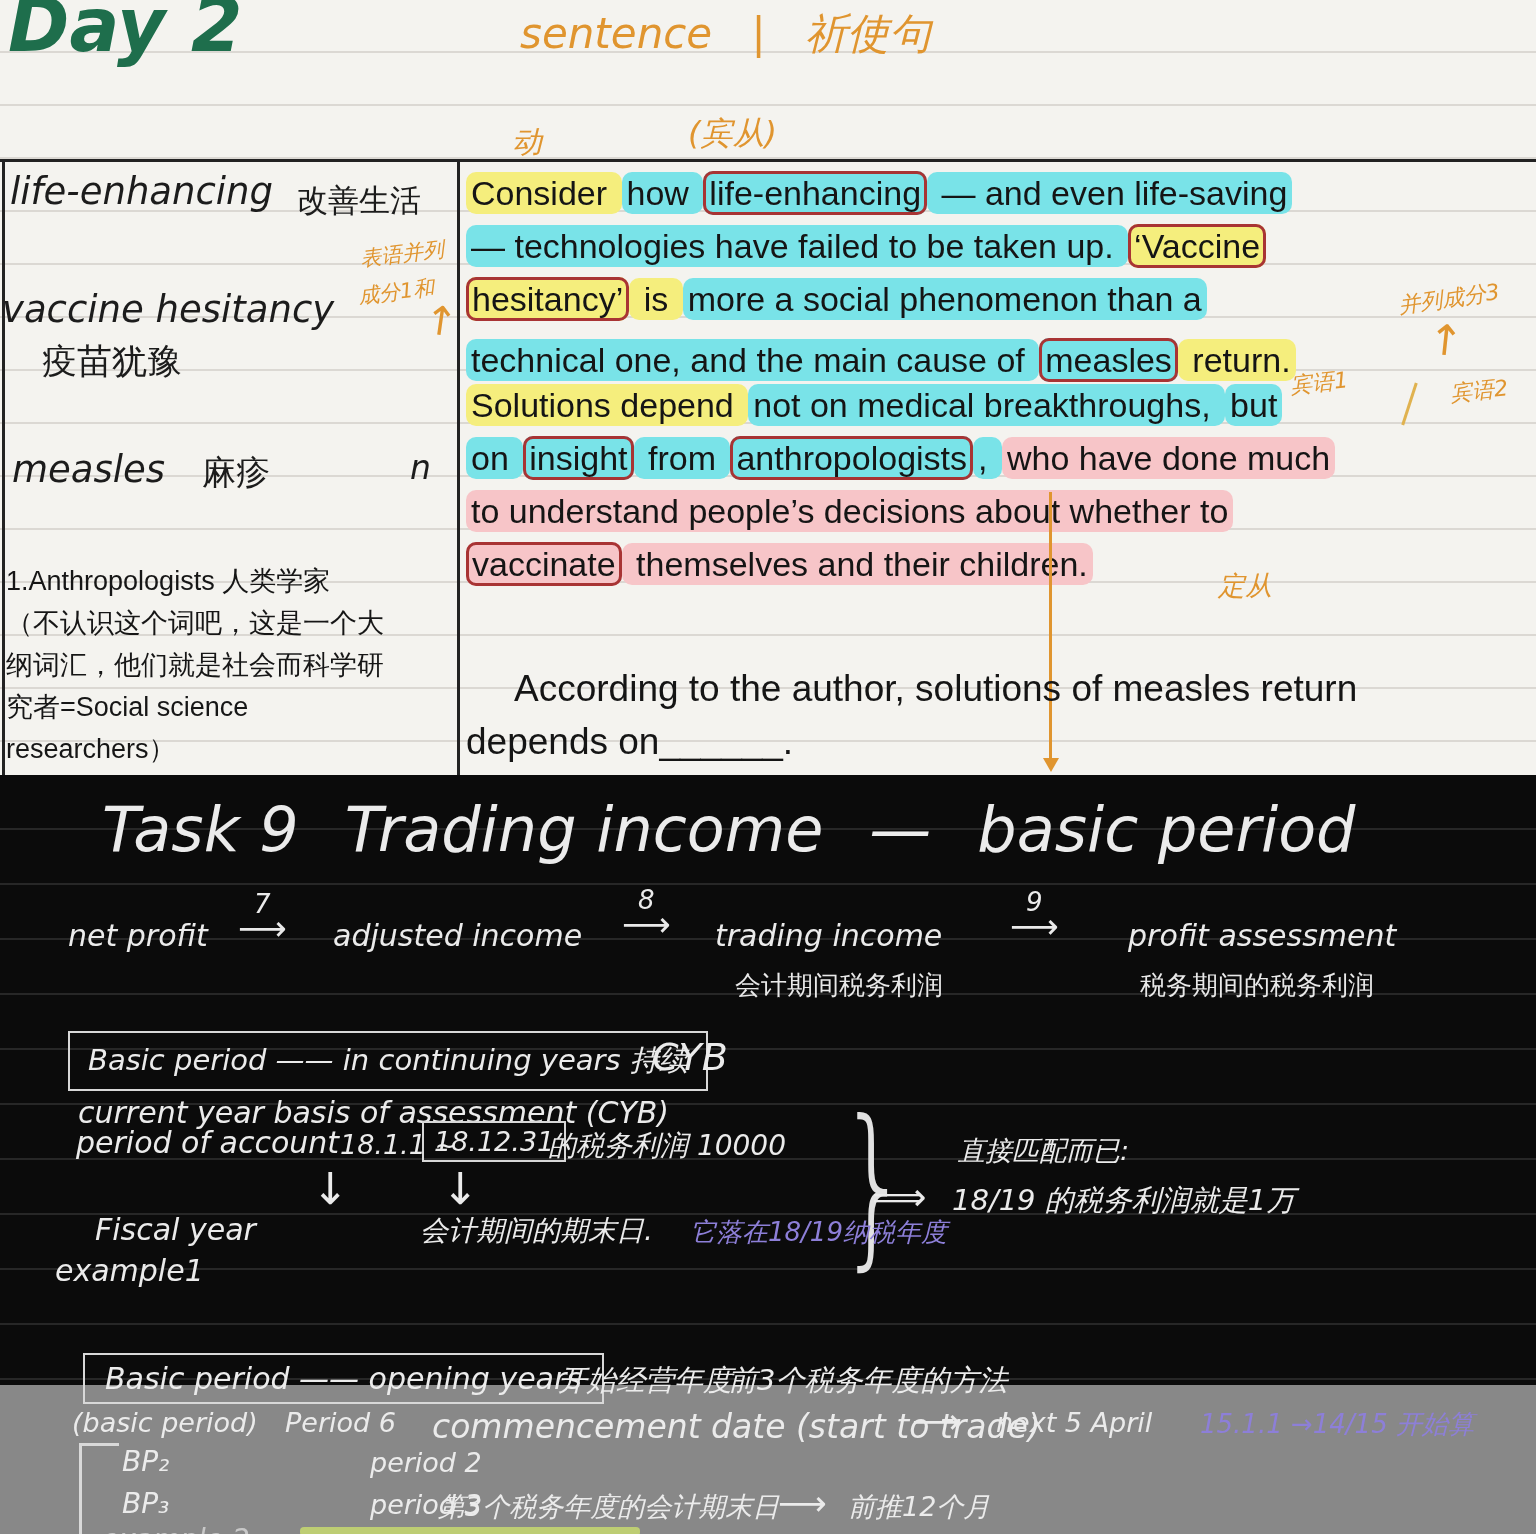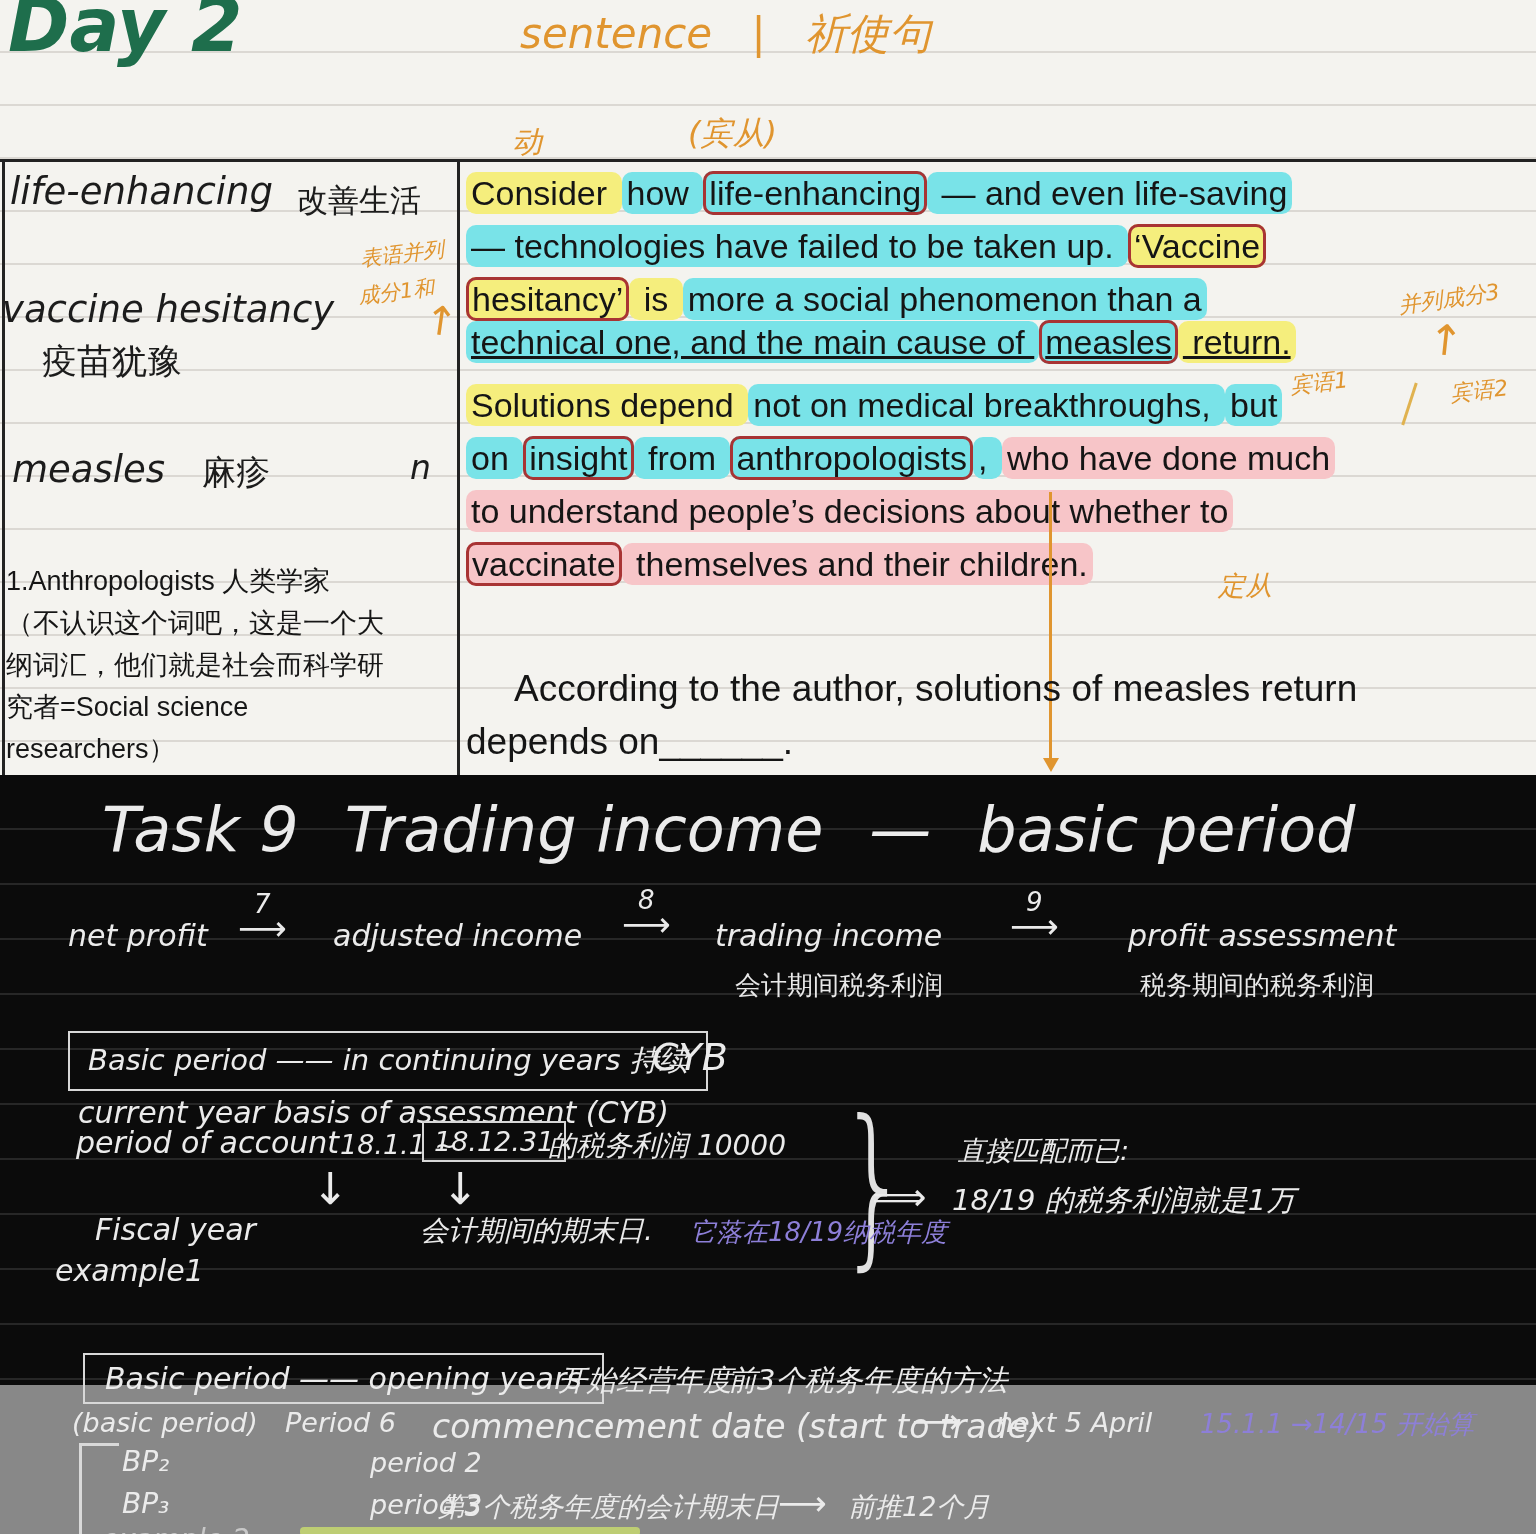--- a/index.html
+++ b/index.html
@@ -85,21 +85,21 @@
 
     <div class="pline" style="top:174px;">
       <span class="y">Consider </span><span class="c">how </span><span class="c rb">life-enhancing</span><span class="c"> — and even life-saving</span>
     </div>
     <div class="pline" style="top:227px;">
       <span class="c">— technologies have failed to be taken up. </span><span class="y rb">‘Vaccine</span>
     </div>
     <div class="pline" style="top:280px;">
       <span class="y rb">hesitancy’</span><span class="y"> is </span><span class="c">more a social phenomenon than a</span>
     </div>
-    <div class="pline" style="top:323px;text-decoration:underline;">
+    <div class="pline" style="top:341px;">
       <span class="c">technical one, and the main cause of </span><span class="c rb">measles</span><span class="y"> return.</span>
     </div>
     <div class="pline" style="top:386px;">
       <span class="y">Solutions depend </span><span class="c">not on medical breakthroughs, </span><span class="c">but</span>
     </div>
     <div class="pline" style="top:439px;">
       <span class="c">on </span><span class="c rb">insight</span><span class="c"> from </span><span class="c rb">anthropologists</span><span class="c">, </span><span class="p">who have done much</span>
     </div>
     <div class="pline" style="top:492px;">
       <span class="p">to understand people’s decisions about whether to</span>

